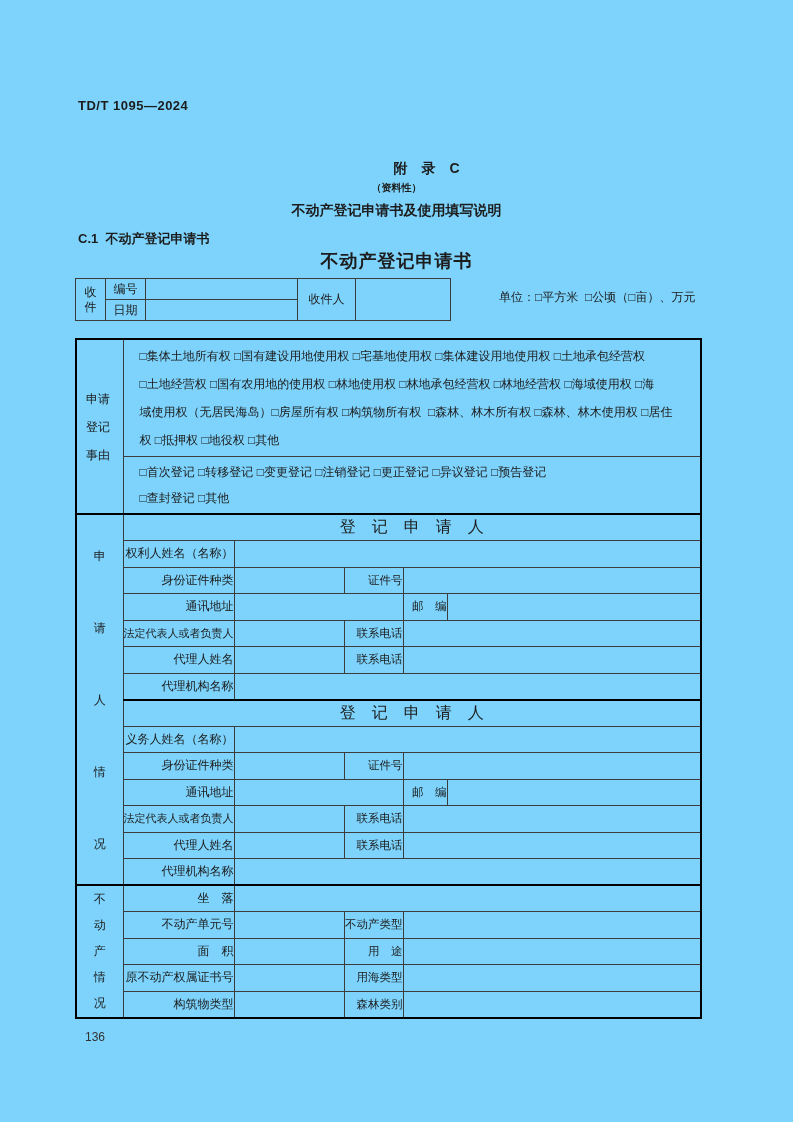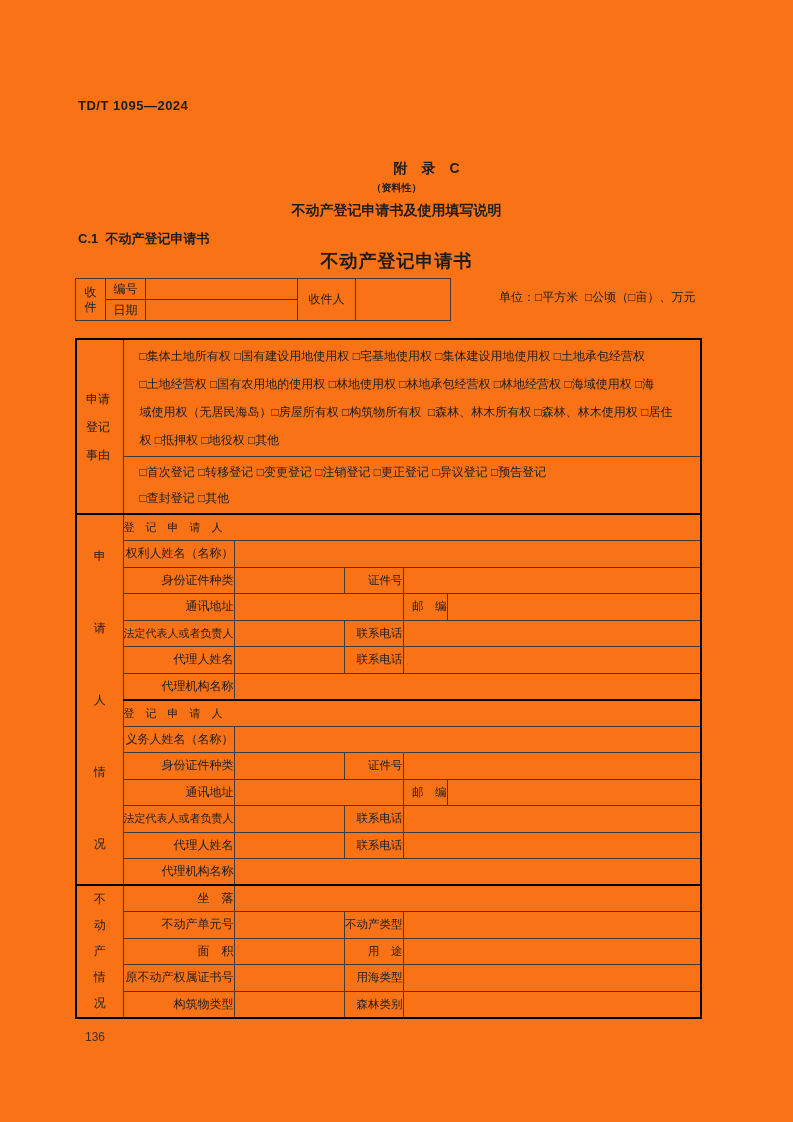--- a/index.html
+++ b/index.html
@@ -1,17 +1,17 @@
 <!DOCTYPE html>
 <html><head>
 <meta charset="utf-8">
 <style>
   html,body{margin:0;padding:0;background:#ffffff;}
   .page{
-    position:relative;width:793px;height:1122px;background:#f97316;
+    position:relative;width:793px;height:1122px;background:#7dd3fc;
     font-family:"Liberation Sans","DejaVu Sans",sans-serif;
     color:#1c1c1c;overflow:hidden;
   }
   .abs{position:absolute;}
   .centered{left:0;width:793px;text-align:center;}
   .doc-code{left:78px;top:98px;font-size:13px;font-weight:600;letter-spacing:.5px;}
   .appendix-label{top:160px;font-size:14px;font-weight:bold;padding-left:30px;}
   .appendix-nature{top:181px;font-size:10px;font-weight:bold;}
   .appendix-title{top:202px;font-size:14px;font-weight:bold;}
   .section-heading{left:78px;top:230px;font-size:13px;font-weight:bold;white-space:pre;}
@@ -34,21 +34,21 @@
   .main td{border:1px solid #3c3c3c;}
   .main tr.thick td{border-top:2px solid #000;}
   .main tr.std{height:26.5px;}
   .sb{text-align:center;}
   .sb-wrap3{width:2.3em;margin:0 auto;line-height:28px;text-align:left;}
   .sb-v5{width:1.3em;margin:0 auto;line-height:72px;text-align:center;}
   .sb-v5s{width:1.3em;margin:0 auto;line-height:26px;text-align:center;}
   .reason-cell{vertical-align:middle;padding:2px 0 2px 16px;}
   .cb-line{line-height:28px;white-space:pre;}
   .cb-line2{line-height:26px;white-space:pre;}
-  .hdr{text-align:left;font-size:11px;}
+  .hdr{text-align:center;font-size:16px;}
   .lbl{text-align:right;white-space:nowrap;overflow:hidden;margin-left:12px;}
   .lbl-sm{font-size:11px;}
   .lbl2{font-size:11.5px;}
 </style>
 </head>
 <body>
 
 <div class="page">
 
   <div class="abs doc-code">TD/T 1095—2024</div>

